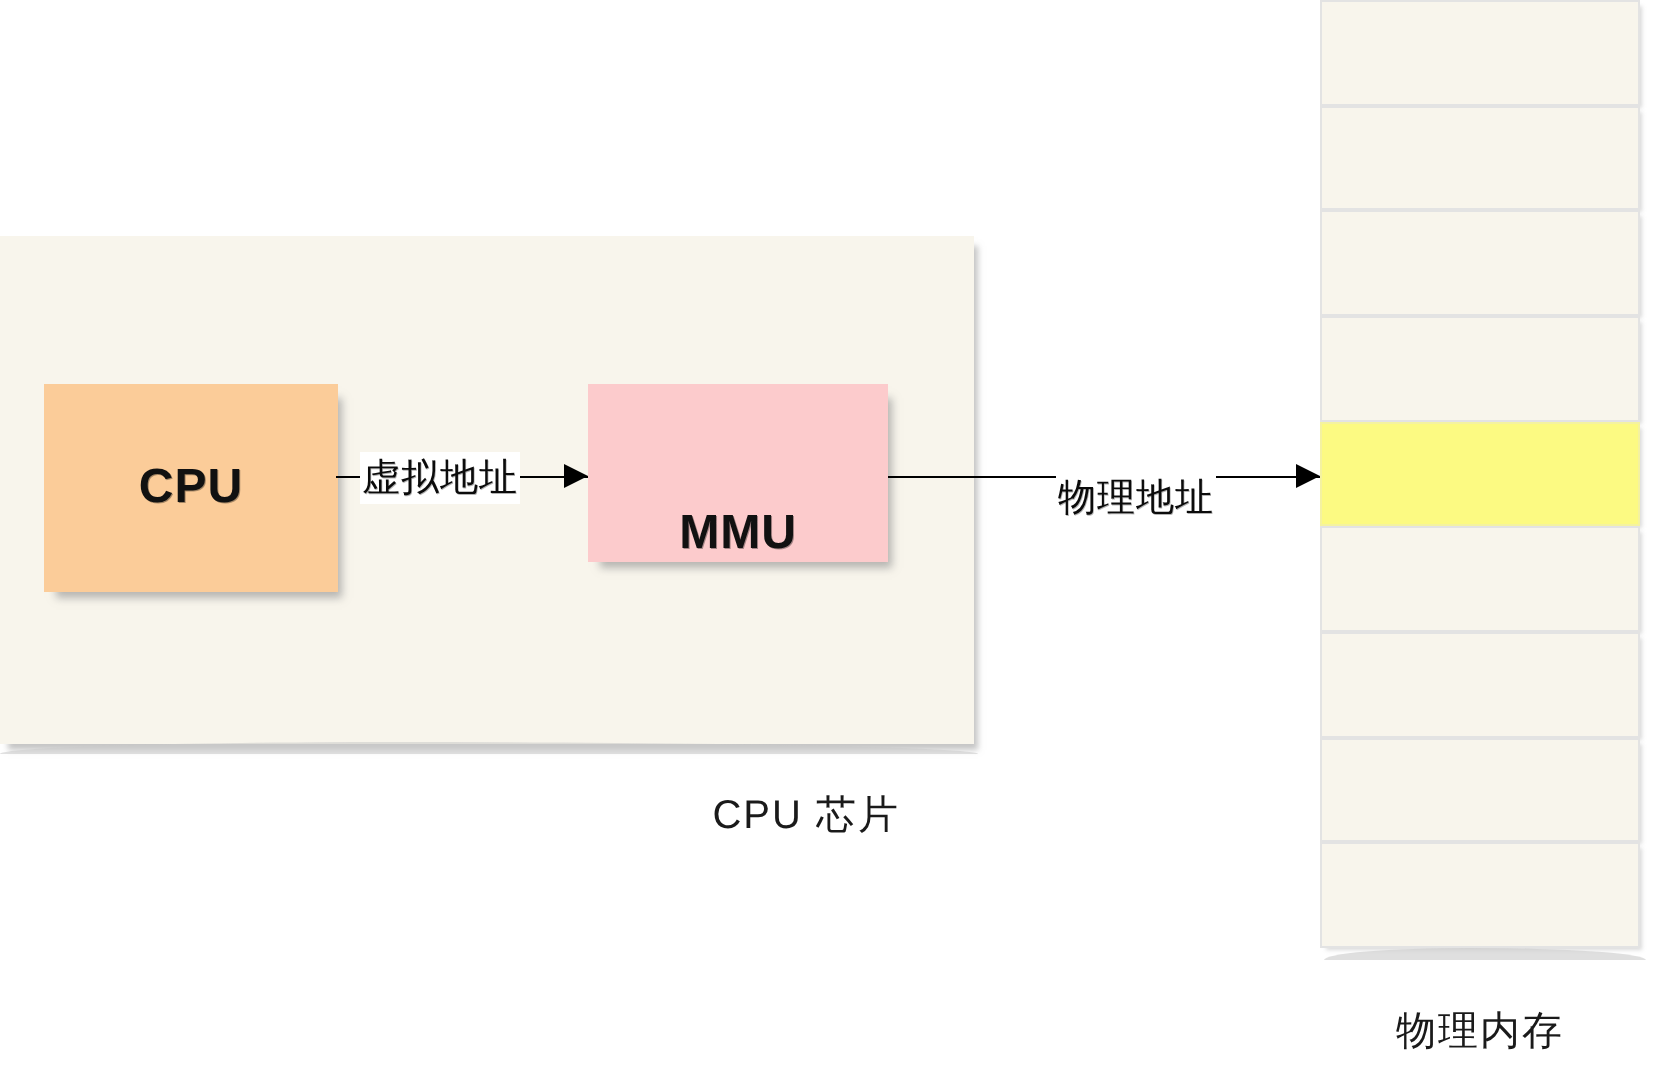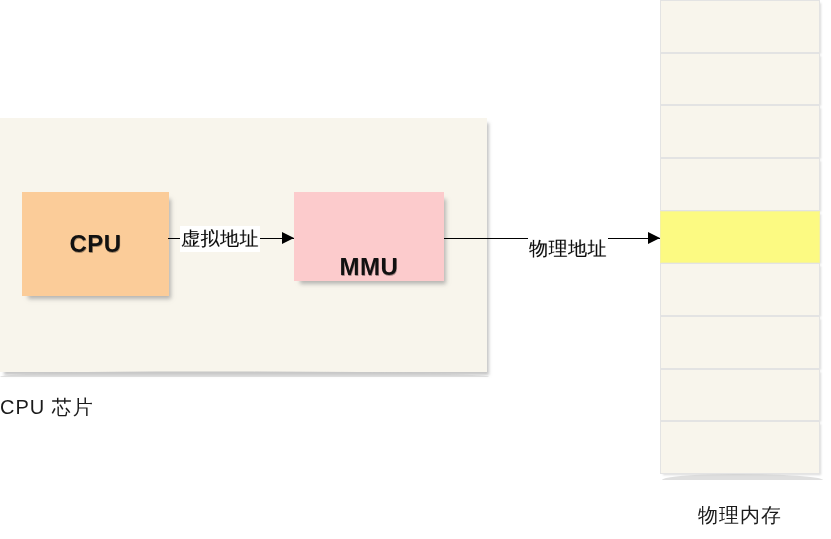--- a/index.html
+++ b/index.html
@@ -70,21 +70,21 @@
     box-shadow: 4px 5px 4px -2px rgba(140,140,140,0.6);
     align-items: flex-end;
   }
 
   
   #chip-caption {
     position: absolute;
     left: 0px;
     top: 394px;
     width: 450px;
-    text-align: left;
+    text-align: right;
     font-size: 20px;
     color: #1a1a1a;
     letter-spacing: 1px;
   }
 
   
   .arrow-line {
     position: absolute;
     height: 0;
     border-top: 1.6px solid #000000;

